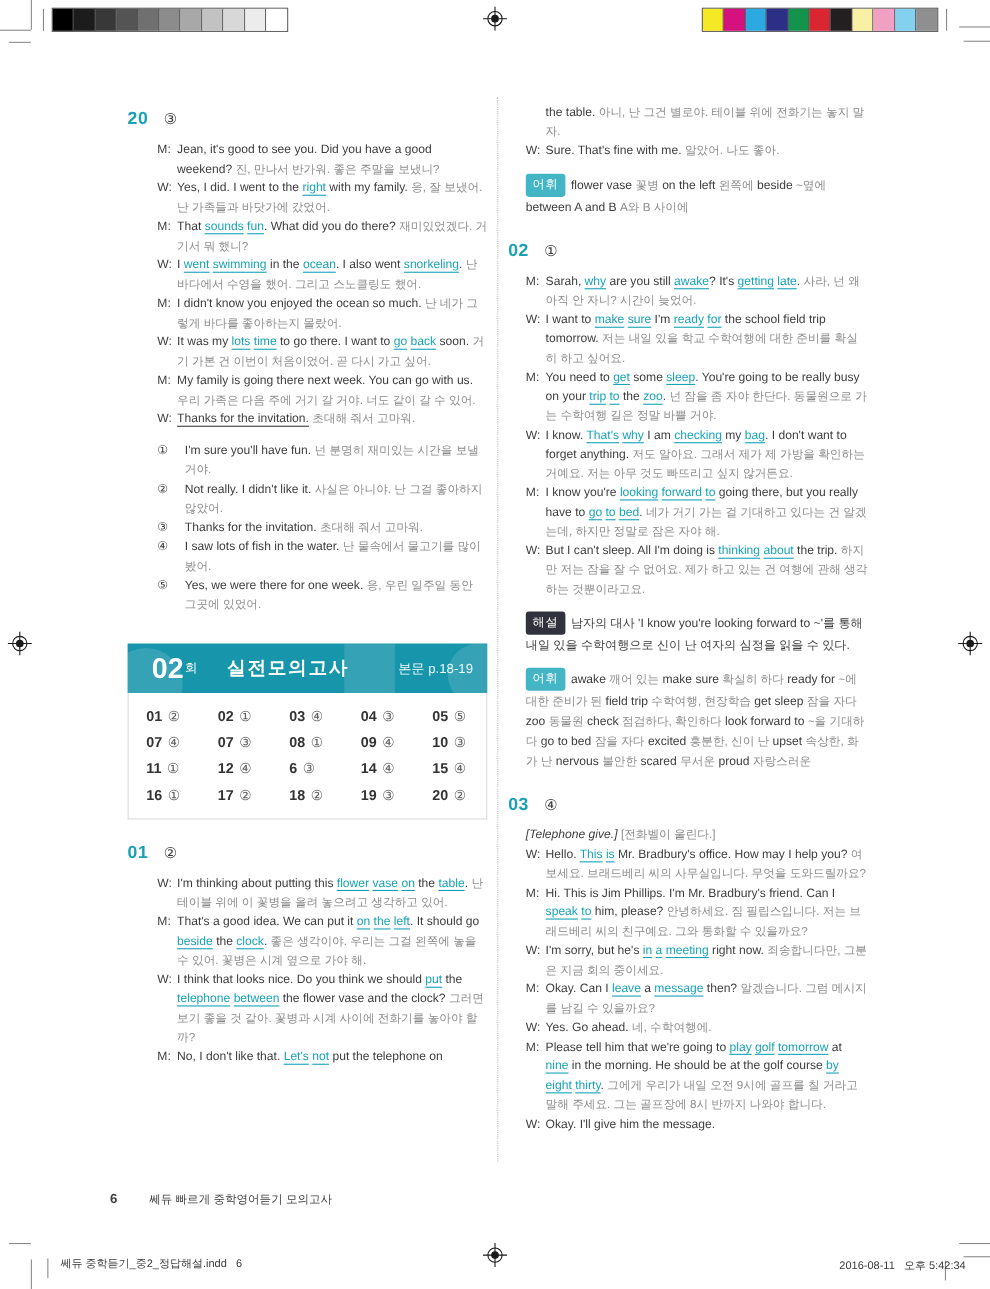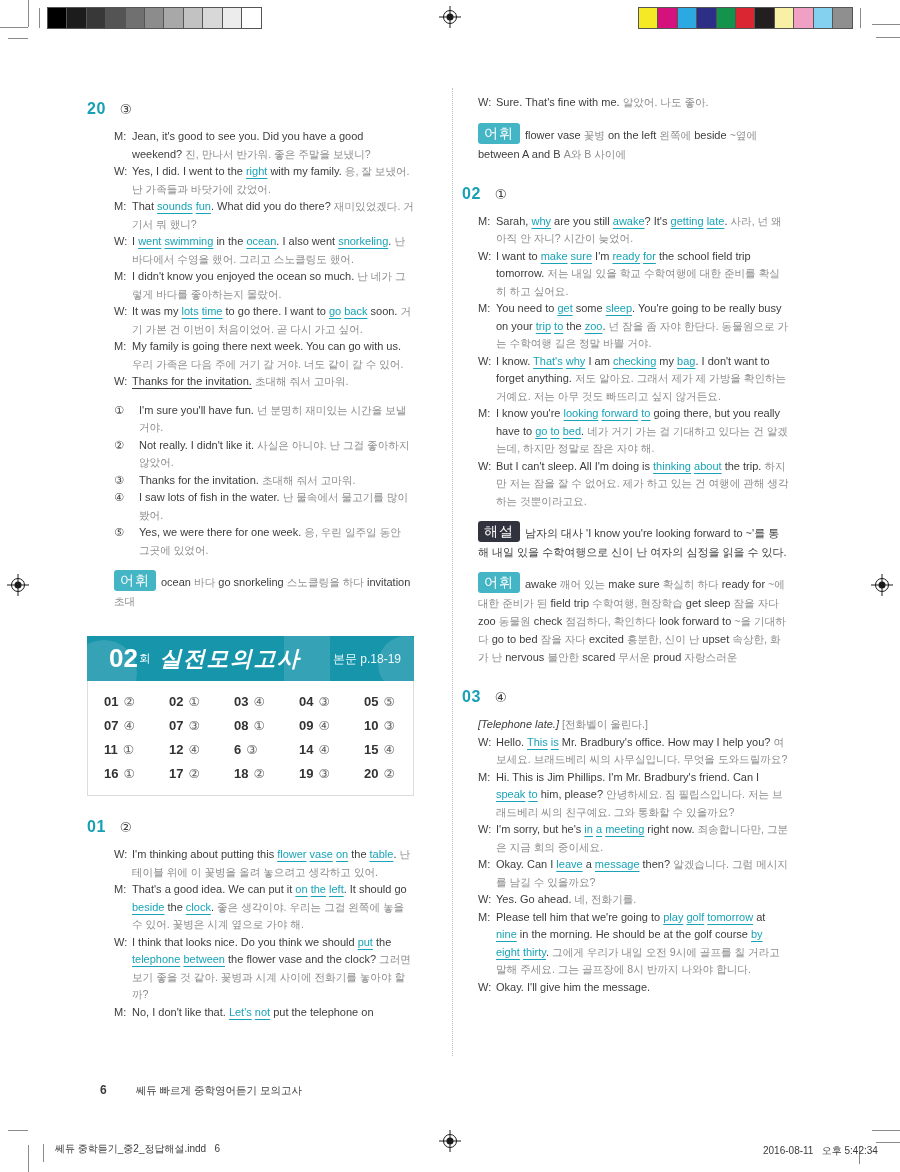--- a/index.html
+++ b/index.html
@@ -11,55 +11,55 @@
   .calbar .sw{width:19.4px;height:100%;border-right:1px solid #555;box-sizing:border-box;}
   .calbar .sw:last-child{border-right:none;}
   #graybar{left:47px;}
   #colorbar{left:638px;}
   .trim{position:absolute;background:#8a8a8a;}
   .reg{position:absolute;width:22px;height:22px;}
   .divider{position:absolute;left:452px;top:88px;height:968px;border-left:1px dotted #bdbdbd;}
 
   
   .col{position:absolute;width:327px;}
-  #col-left{left:87px;top:100px;}
+  #col-left{left:116px;top:100px;}
   #col-right{left:462px;top:94px;}
   #col-left .content{margin-left:27px;}
   #col-right .content{margin-left:16px;}
 
   .q-head{display:flex;align-items:baseline;margin:0 0 10px 0;}
   .q-num{color:#18a0b5;font-size:16px;font-weight:bold;letter-spacing:.5px;}
   .q-ans{color:#3c3c3c;font-size:13.5px;margin-left:14px;}
 
   .dlg,.stage{display:flex;margin:0;font-size:11px;line-height:17.5px;color:#3d3d3d;}
   .stage{display:block;}
   .dlg .spk{width:18px;flex:none;}
   .dlg .optn{width:25px;flex:none;}
   .dlg .body{flex:1;}
   .mt{margin-top:11px;}
   .ko{color:#8b8b8b;font-size:10.6px;}
   .hl{color:#18a3b8;text-decoration:underline;text-underline-offset:2.5px;text-decoration-thickness:1px;}
   .uld{text-decoration:underline;text-underline-offset:2.5px;text-decoration-thickness:1px;}
 
   .note{margin:12px 0 0 0;font-size:11px;line-height:18px;color:#3d3d3d;}
-  .badge{display:inline-block;font-size:14px;color:#fff;padding:1px 6px 2px;border-radius:3px;
+  .badge{display:inline-block;font-size:11px;color:#fff;padding:1px 6px 2px;border-radius:3px;
          margin-right:5px;position:relative;top:-1px;letter-spacing:1px;}
   .badge-vocab{background:#44b5c5;}
   .badge-expl{background:#30333e;}
 
   
   .banner{position:relative;height:45px;background:#1795aa;overflow:hidden;margin-top:26px;
           display:flex;align-items:center;}
   .b-deco{position:absolute;background:rgba(255,255,255,.13);}
   .b-c1{left:-16px;top:4px;width:66px;height:66px;border-radius:50%;}
   .b-r1{right:84px;top:0;width:46px;height:45px;}
   .b-c2{right:-20px;top:0px;width:56px;height:56px;border-radius:50%;}
   .b-round{font-size:26px;font-weight:bold;color:#fff;margin-left:22px;position:relative;}
   .b-suffix{font-size:11.5px;color:#fff;margin:0 0 0 1px;position:relative;}
-  .b-title{font-size:22px;font-weight:bold;color:#fff;margin-left:9px;letter-spacing:1.5px;position:relative;font-style:italic;}
+  .b-title{font-size:17px;font-weight:bold;color:#fff;margin-left:27px;letter-spacing:1.5px;position:relative;}
   .b-ref{position:absolute;right:13px;top:15px;color:#eef9fb;font-size:12px;}
 
   .answer-panel{border:1px solid #dcdcdc;border-top:none;padding:13px 0 14px 0;
                 display:grid;grid-template-columns:repeat(5,1fr);row-gap:9px;}
   .acell{padding-left:16px;font-size:13px;}
   .acn{font-weight:bold;color:#333;}
   .aca{color:#606060;margin-left:5px;font-size:12.5px;}
 
   .q-section{margin-top:22px;}
 
@@ -195,21 +195,20 @@
           <span class="body">Thanks for the invitation. <span class="ko">초대해 줘서 고마워.</span></span>
         </p>
         <p class="dlg">
           <span class="optn">④</span>
           <span class="body">I saw lots of fish in the water. <span class="ko">난 물속에서 물고기를 많이 봤어.</span></span>
         </p>
         <p class="dlg">
           <span class="optn">⑤</span>
           <span class="body">Yes, we were there for one week. <span class="ko">응, 우린 일주일 동안 그곳에 있었어.</span></span>
         </p>
-        <p class="note"><span class="badge badge-vocab">어휘</span><span>ocean <span class="ko">바다</span> go snorkeling <span class="ko">스노클링을 하다</span> invitation <span class="ko">초대</span></span></p>
       </div>
 
     <div class="banner">
       <div class="b-deco b-c1"></div>
       <div class="b-deco b-r1"></div>
       <div class="b-deco b-c2"></div>
       <span class="b-round">02</span>
       <span class="b-suffix">회</span>
       <span class="b-title">실전모의고사</span>
       <span class="b-ref"><span>본문</span> <span>p.18-19</span></span>
@@ -259,20 +258,24 @@
             <span class="spk">M:</span>
             <span class="body">No, I don't like that. <span class="hl">Let's</span> <span class="hl">not</span> put the telephone on</span>
           </p>
         </div>
     </div>
   </div>
 
   <div id="col-right" class="col">
     <div class="content">
         <p class="dlg">
+          <span class="spk"></span>
+          <span class="body">the table. <span class="ko">아니, 난 그건 별로야. 테이블 위에 전화기는 놓지 말자.</span></span>
+        </p>
+        <p class="dlg">
           <span class="spk">W:</span>
           <span class="body">Sure. That's fine with me. <span class="ko">알았어. 나도 좋아.</span></span>
         </p>
         <p class="note"><span class="badge badge-vocab">어휘</span><span>flower vase <span class="ko">꽃병</span> on the left <span class="ko">왼쪽에</span> beside <span class="ko">~옆에</span> between A and B <span class="ko">A와 B 사이에</span></span></p>
       </div>
 
     <div class="q-section">
       <div class="q-head">
         <span class="q-num">02</span>
         <span class="q-ans">①</span>
@@ -306,40 +309,40 @@
           <p class="note"><span class="badge badge-vocab">어휘</span><span>awake <span class="ko">깨어 있는</span> make sure <span class="ko">확실히 하다</span> ready for <span class="ko">~에 대한 준비가 된</span> field trip <span class="ko">수학여행, 현장학습</span> get sleep <span class="ko">잠을 자다</span> zoo <span class="ko">동물원</span> check <span class="ko">점검하다, 확인하다</span> look forward to <span class="ko">~을 기대하다</span> go to bed <span class="ko">잠을 자다</span> excited <span class="ko">흥분한, 신이 난</span> upset <span class="ko">속상한, 화가 난</span> nervous <span class="ko">불안한</span> scared <span class="ko">무서운</span> proud <span class="ko">자랑스러운</span></span></p>
         </div>
     </div>
 
     <div class="q-section">
       <div class="q-head">
         <span class="q-num">03</span>
         <span class="q-ans">④</span>
       </div>
       <div class="content">
-          <p class="stage"><em>[Telephone late.]</em> <span class="ko">[전화벨이 울린다.]</span></p>
+          <p class="stage"><em>[Telephone give.]</em> <span class="ko">[전화벨이 울린다.]</span></p>
           <p class="dlg">
             <span class="spk">W:</span>
             <span class="body">Hello. <span class="hl">This</span> <span class="hl">is</span> Mr. Bradbury's office. How may I help you? <span class="ko">여보세요. 브래드베리 씨의 사무실입니다. 무엇을 도와드릴까요?</span></span>
           </p>
           <p class="dlg">
             <span class="spk">M:</span>
             <span class="body">Hi. This is Jim Phillips. I'm Mr. Bradbury's friend. Can I <span class="hl">speak</span> <span class="hl">to</span> him, please? <span class="ko">안녕하세요. 짐 필립스입니다. 저는 브래드베리 씨의 친구예요. 그와 통화할 수 있을까요?</span></span>
           </p>
           <p class="dlg">
             <span class="spk">W:</span>
             <span class="body">I'm sorry, but he's <span class="hl">in</span> <span class="hl">a</span> <span class="hl">meeting</span> right now. <span class="ko">죄송합니다만, 그분은 지금 회의 중이세요.</span></span>
           </p>
           <p class="dlg">
             <span class="spk">M:</span>
             <span class="body">Okay. Can I <span class="hl">leave</span> a <span class="hl">message</span> then? <span class="ko">알겠습니다. 그럼 메시지를 남길 수 있을까요?</span></span>
           </p>
           <p class="dlg">
             <span class="spk">W:</span>
-            <span class="body">Yes. Go ahead. <span class="ko">네, 전화기를.</span></span>
+            <span class="body">Yes. Go ahead. <span class="ko">네, 수학여행에.</span></span>
           </p>
           <p class="dlg">
             <span class="spk">M:</span>
             <span class="body">Please tell him that we're going to <span class="hl">play</span> <span class="hl">golf</span> <span class="hl">tomorrow</span> at <span class="hl">nine</span> in the morning. He should be at the golf course <span class="hl">by</span> <span class="hl">eight</span> <span class="hl">thirty</span>. <span class="ko">그에게 우리가 내일 오전 9시에 골프를 칠 거라고 말해 주세요. 그는 골프장에 8시 반까지 나와야 합니다.</span></span>
           </p>
           <p class="dlg">
             <span class="spk">W:</span>
             <span class="body">Okay. I'll give him the message.</span>
           </p>
         </div>

